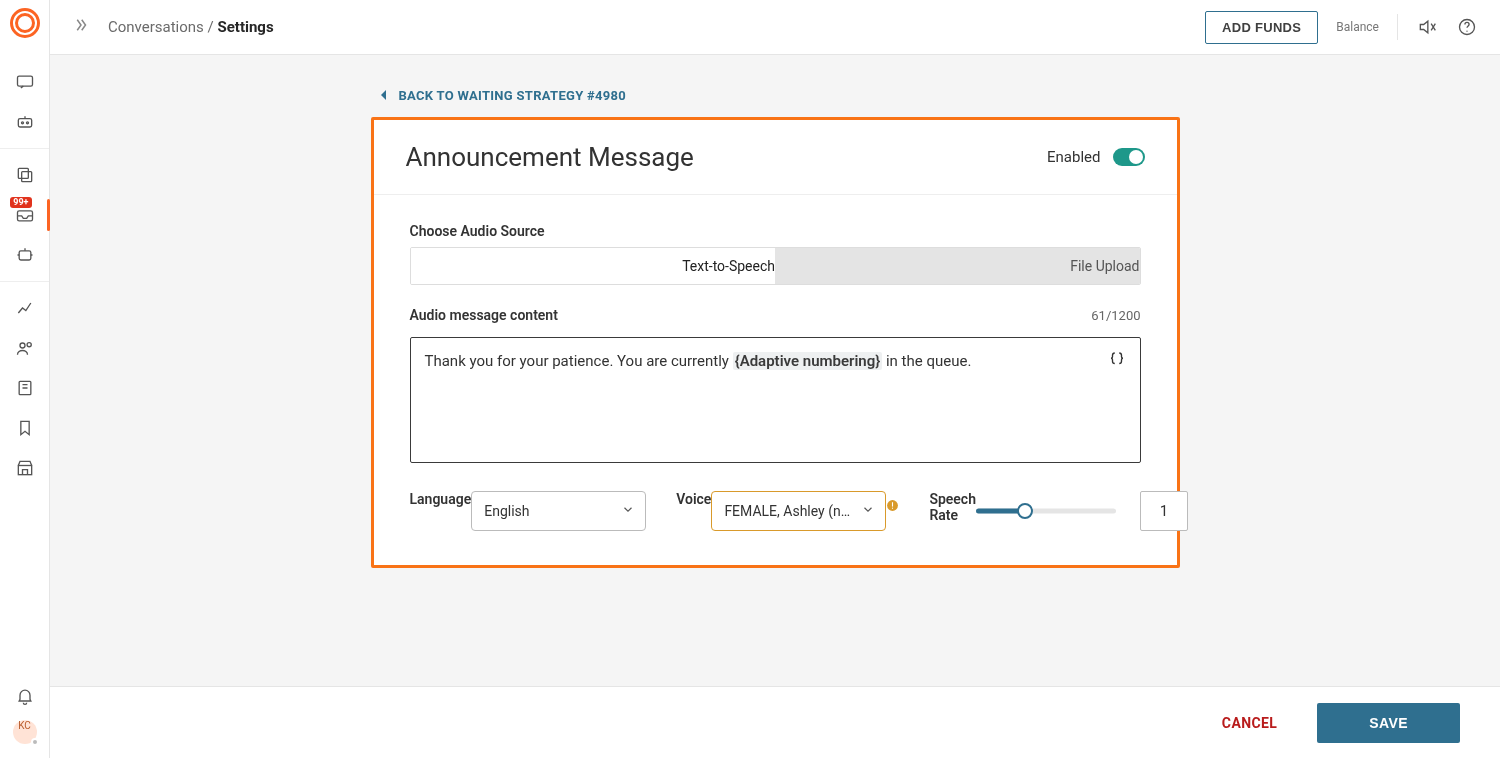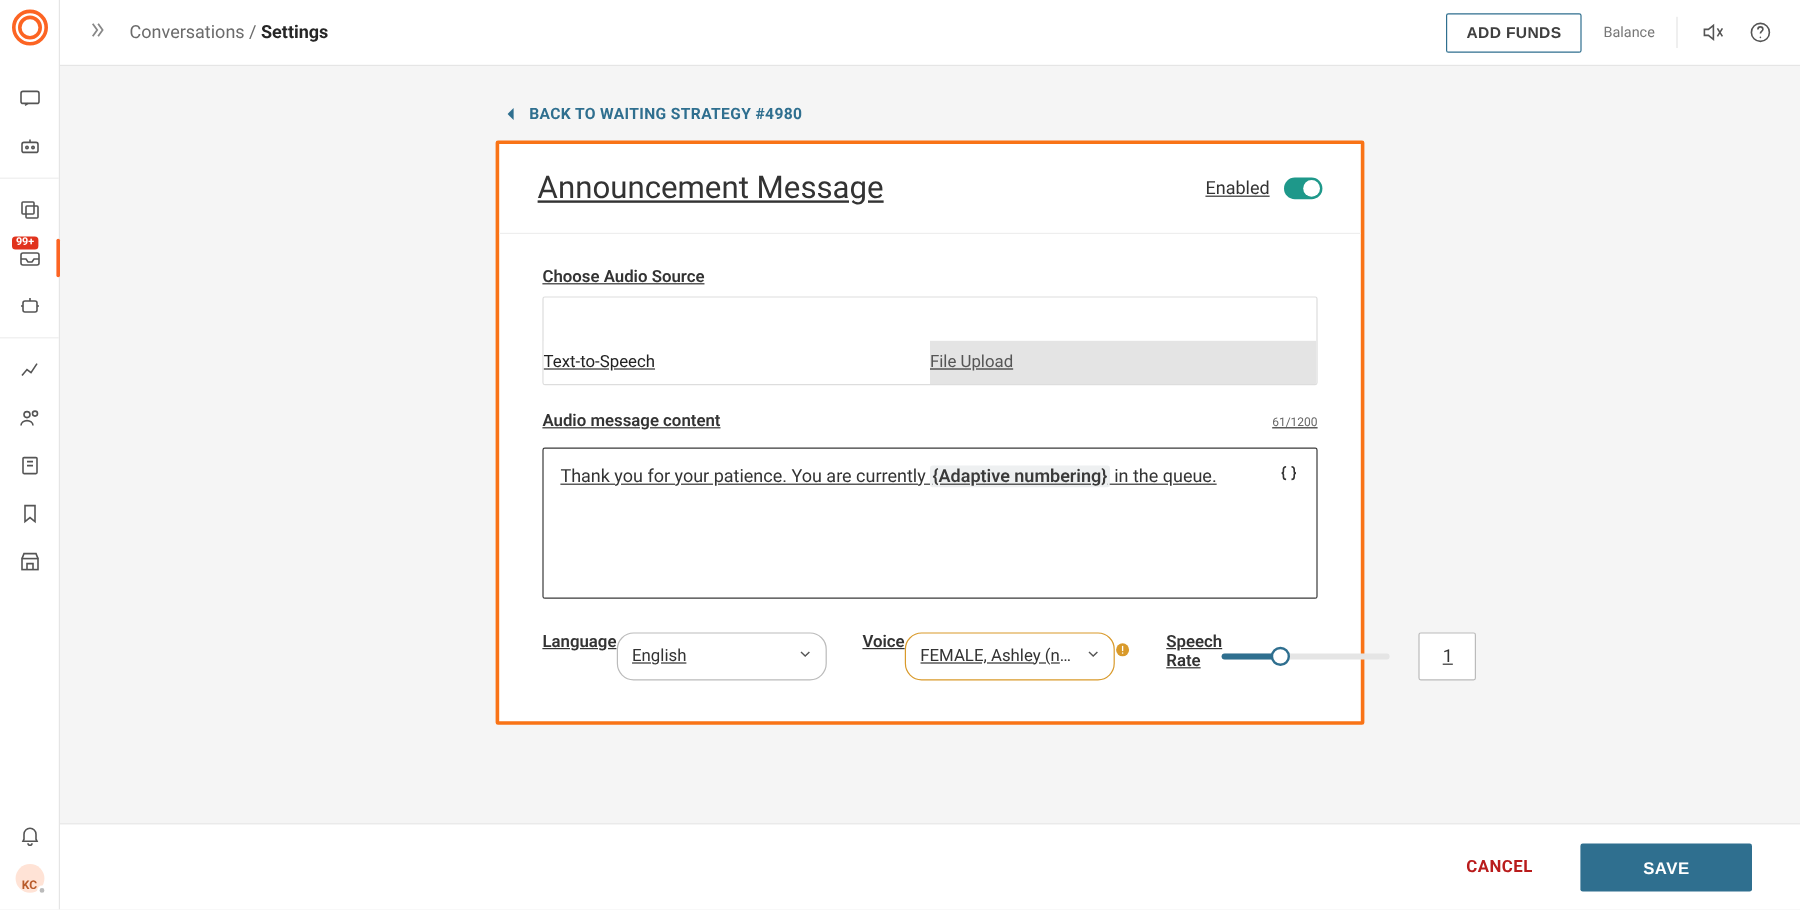--- a/index.html
+++ b/index.html
@@ -10,63 +10,63 @@
   .rail { width:50px; background:#fff; border-right:1px solid #e5e5e5; display:flex; flex-direction:column; align-items:center; padding-top:8px; }
   .rail .logo { width:30px; height:30px; border-radius:50%; border:3px solid #fc6423; display:flex; align-items:center; justify-content:center; margin-bottom:18px; position:relative;}
   .rail .logo::after{ content:""; width:14px; height:14px; border:3px solid #fc6423; border-radius:50%; display:block;}
   .rail .group { display:flex; flex-direction:column; align-items:center; width:100%; border-bottom:1px solid #eee; padding:6px 0;}
   .rail .item { width:50px; height:40px; display:flex; align-items:center; justify-content:center; color:#555; position:relative; cursor:pointer;}
   .rail .item svg { width:20px; height:20px; stroke:#555; fill:none; stroke-width:1.6;}
   .rail .item.active::after { content:""; position:absolute; right:0; top:4px; bottom:4px; width:3px; background:#fc6423; border-radius:2px;}
   .rail .badge { position:absolute; top:2px; right:18px; background:#e1331d; color:#fff; font-size:9px; font-weight:700; padding:1px 3px; border-radius:3px; line-height:1;}
   .rail .spacer { flex:1; }
   .rail .bottom { display:flex; flex-direction:column; align-items:center; padding-bottom:14px; gap:14px;}
-  .rail .avatar { width:24px; height:24px; border-radius:50%; background:#ffe3d6; color:#b95b2b; font-size:10px; font-weight:700; display:flex; align-items:flex-end; justify-content:center; position:relative;}
+  .rail .avatar { width:24px; height:24px; border-radius:50%; background:#ffe3d6; color:#b95b2b; font-size:10px; font-weight:400; display:flex; align-items:flex-start; justify-content:center; position:relative;}
   .rail .avatar .dot{ position:absolute; right:-2px; bottom:-2px; width:8px; height:8px; border-radius:50%; background:#bbb; border:2px solid #fff;}
 
   
   .main { flex:1; display:flex; flex-direction:column; min-width:0;}
   .topbar { height:55px; background:#fff; border-bottom:1px solid #e5e5e5; display:flex; align-items:center; padding:0 22px; gap:18px;}
   .topbar .chev { color:#999; cursor:pointer;}
   .topbar .chev svg{ width:18px; height:18px; stroke:#888; fill:none; stroke-width:2;}
   .topbar .crumbs { font-size:15px; color:#6b6b6b;}
   .topbar .crumbs .current { color:#262626; font-weight:700;}
   .topbar .right { margin-left:auto; display:flex; align-items:center; gap:18px;}
   .btn-outline { border:1px solid #2f6f8f; color:#404040; background:#fff; padding:8px 16px; font-size:13px; font-weight:700; letter-spacing:.3px; cursor:pointer; border-radius:2px;}
   .balance-lbl { font-size:12px; color:#777;}
   .vdiv { width:1px; height:26px; background:#e5e5e5;}
   .ic-btn { width:22px; height:22px; color:#666; cursor:pointer; display:flex; align-items:center; justify-content:center;}
   .ic-btn svg{ width:20px; height:20px; stroke:#555; fill:none; stroke-width:1.6;}
 
   
   .content { flex:1; overflow:auto; padding:30px 0 20px; display:flex; justify-content:center;}
-  .wrap { width:724px;text-decoration:underline; }
+  .wrap { width:809px; }
   .backlink { display:inline-flex; align-items:center; gap:10px; color:#2f6f8f; font-size:13px; font-weight:700; letter-spacing:.3px; cursor:pointer; margin:0 0 14px 8px;}
   .backlink svg{ width:10px; height:10px; fill:#2f6f8f;}
   .card { background:#fff; border:3px solid #f97316; border-radius:2px;}
   .card-head { padding:22px 32px; border-bottom:1px solid #eee; display:flex; align-items:center;}
   .card-head h1 { margin:0; font-size:26px; font-weight:400; color:#333;}
   .card-head .enable { margin-left:auto; display:flex; align-items:center; gap:12px; font-size:15px; color:#333;}
   .toggle { width:32px; height:18px; border-radius:10px; background:#1e988a; position:relative; cursor:pointer;}
   .toggle::after{ content:""; position:absolute; width:14px; height:14px; background:#fff; border-radius:50%; top:2px; right:2px;}
   .card-body { padding:28px 36px 34px;}
   .section-title { font-size:19px; color:#444; margin:0 0 22px;}
   .field-label { font-size:14px; font-weight:600; color:#333; margin-bottom:8px;}
   .seg { display:flex; border:1px solid #ddd; border-radius:2px; overflow:hidden; margin-bottom:22px;}
-  .seg .opt { flex:1; text-align:left; padding:10px 0; font-size:14px; cursor:pointer; background:#e4e4e4; color:#555;margin-top:36px;}
+  .seg .opt { flex:1; text-align:right; padding:10px 0; font-size:14px; cursor:pointer; background:#e4e4e4; color:#555;}
   .seg .opt.active { background:#fff; color:#222;}
   .row-between { display:flex; justify-content:space-between; align-items:baseline;}
-  .counter { font-size:10px; color:#666;}
+  .counter { font-size:13px; color:#666;}
   .textarea { border:1px solid #3a3a3a; border-radius:2px; min-height:126px; padding:14px 40px 14px 14px; position:relative; font-size:15px; color:#333; margin-top:6px;}
   .chip { background:#eef0f1; border-radius:2px; padding:0 2px; font-weight:600; color:#3a3a3a;}
   .braces { position:absolute; top:12px; right:12px; width:20px; height:20px; color:#333; cursor:pointer;}
   .braces svg{ width:18px; height:18px; stroke:#333; fill:none; stroke-width:1.8;}
   .controls { display:flex; gap:30px; margin-top:28px; align-items:flex-start;}
   .ctl { display:flex; flex-direction:row;}
-  .select { height:40px; border:1px solid #bbb; border-radius:14px; background:#fff; padding:0 34px 0 12px; font-size:14px; color:#333; display:flex; align-items:center; position:relative; cursor:pointer; min-width:0;}
+  .select { height:40px; border:1px solid #bbb; border-radius:4px; background:#fff; padding:0 34px 0 12px; font-size:14px; color:#333; display:flex; align-items:center; position:relative; cursor:pointer; min-width:0;}
   .select .caret{ position:absolute; right:10px; top:50%; transform:translateY(-50%);}
   .select .caret svg{ width:14px; height:14px; stroke:#555; fill:none; stroke-width:2;}
   .select.lang{ width:175px;}
   .select.voice{ width:175px; border-color:#d99a2b;}
   .select.voice .txt{ white-space:nowrap; overflow:hidden; text-overflow:ellipsis;}
   .warn { display:flex; gap:6px; margin-top:8px; color:#a66a14; font-size:12px; max-width:175px; line-height:1.35;}
   .warn .wicon{ flex:none;}
   .warn .wicon svg{ width:13px; height:13px; fill:#d99a2b;}
   .slider-row { display:flex; align-items:center; gap:24px;}
   .slider { position:relative; width:140px; height:20px;}

